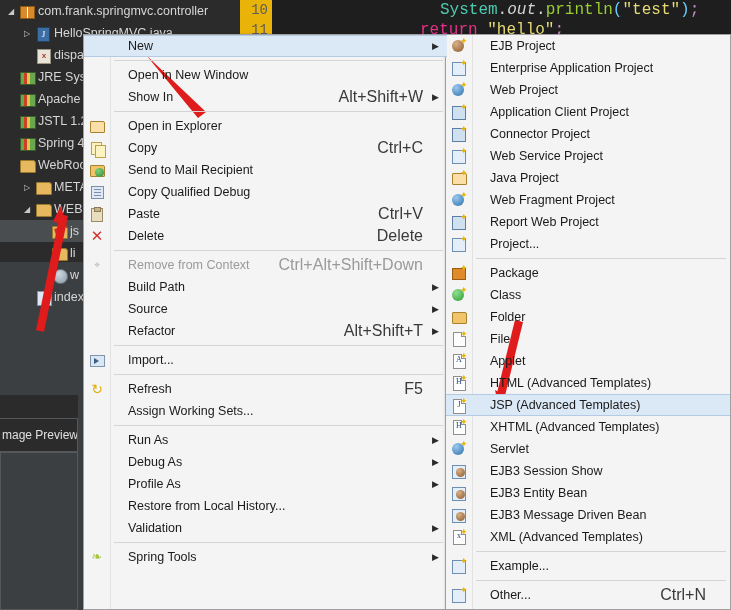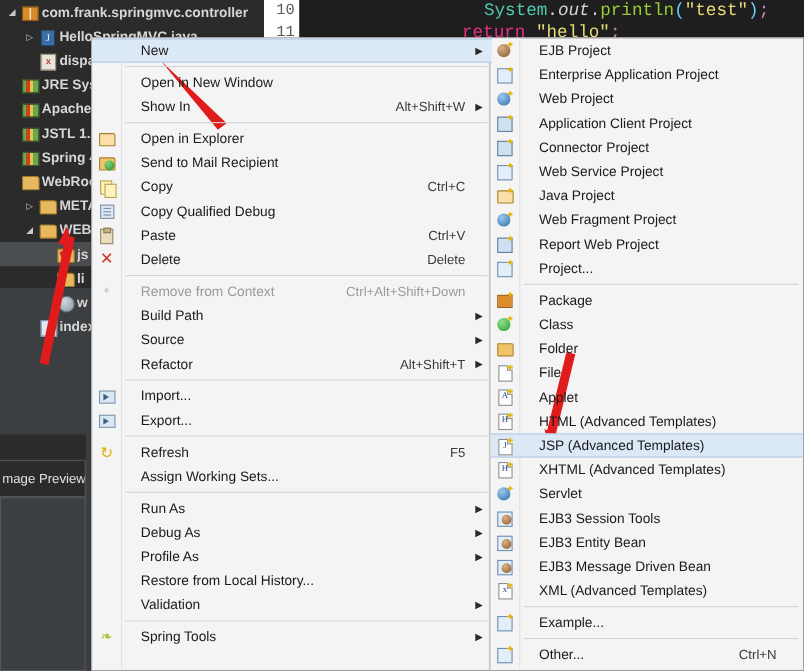--- a/index.html
+++ b/index.html
@@ -16,21 +16,21 @@
   
   #tree{
     position:absolute;left:0;top:0;width:240px;height:262px;
     background:#2b2b2b;color:#d6d6d6;font-size:12.5px;
   }
   .trow{height:22px;display:flex;align-items:center;white-space:nowrap;
         padding-left:4px;position:relative;}
   .trow.sel{background:#4a4d4f;}
   .arrow{width:14px;flex:0 0 14px;color:#c8c8c8;font-size:8px;text-align:center;}
   .tico{width:17px;flex:0 0 17px;height:16px;position:relative;margin-right:3px;}
-  .tlabel{overflow:hidden;font-weight:bold;}
+  .tlabel{overflow:hidden;}
 
   
   .ic-pkg{background:#d98b2b;border:1px solid #8d5a14;width:13px;height:11px;
           position:absolute;top:3px;left:2px;
           background-image:linear-gradient(#fff,#fff);
           background-size:1px 11px,11px 1px;background-position:6px 0,0 5px;
           background-repeat:no-repeat;}
   .ic-java{width:11px;height:13px;position:absolute;top:2px;left:3px;background:#3a6ea5;
            border:1px solid #24425f;border-radius:1px;color:#fff;font-size:9px;
            line-height:12px;text-align:center;font-family:"Liberation Serif",serif;}
@@ -48,21 +48,21 @@
           background:radial-gradient(circle at 35% 30%,#cfd8df,#8a9aa8);border:1px solid #6b7b88;}
   .ic-jspf{width:13px;height:13px;position:absolute;top:2px;left:3px;background:#dfe8f2;
           border:1px solid #7f93ad;color:#2b4a7a;font-size:8px;line-height:12px;text-align:center;}
 
   
   #editor{
     position:absolute;left:240px;top:0;right:0;height:40px;background:#1e1e1e;
     font-family:"Liberation Mono","DejaVu Sans Mono",monospace;font-size:16px;
     overflow:hidden;
   }
-  .gutter{position:absolute;left:0;top:0;width:32px;height:100%;background:#ffffff;
+  .gutter{position:absolute;left:0;top:0;width:32px;height:100%;background:#eab308;
           color:#5c5c5c;font-size:14px;text-align:right;padding-right:4px;box-sizing:border-box;}
   .gutter div{height:20px;line-height:20px;}
   .cline{position:absolute;left:40px;height:20px;line-height:20px;white-space:pre;}
   .t-type{color:#4ec9b0;margin-left:20px;}
   .t-punc{color:#d4d4d4;}
   .t-field{color:#d4d4d4;font-style:italic;}
   .t-meth{color:#9acd32;margin-top:48px;}
   .t-str{color:#e6db74;}
   .t-kw{color:#e6308a;}
   .t-semi{color:#c586c0;}
@@ -86,21 +86,21 @@
     box-shadow:1px 1px 3px rgba(0,0,0,.35);
   }
   .menu .strip{position:absolute;left:0;top:0;bottom:0;width:26px;
     background:#f4f4f4;border-right:1px solid #e2e2e2;}
   .mi{position:relative;height:22px;display:flex;align-items:center;
       padding-left:44px;padding-right:8px;white-space:nowrap;z-index:2;}
   .mi.hl{background:#dbe8f6;border-top:1px solid #b5cbe3;border-bottom:1px solid #b5cbe3;
          height:22px;box-sizing:border-box;}
   .mi.dis{color:#9a9a9a;}
   .mi .lbl{flex:1 1 auto;overflow:hidden;}
-  .mi .acc{color:#3a3a3a;font-size:12px;margin-left:14px;}
+  .mi .acc{color:#3a3a3a;font-size:16px;margin-left:14px;}
   .mi.dis .acc{color:#9a9a9a;text-align:right;}
   .mi .sub{width:10px;text-align:right;color:#2a2a2a;font-size:9px;margin-left:6px;}
   .sep{height:1px;background:#d4d4d4;margin:3px 4px 3px 30px;position:relative;z-index:2;}
   .mi .mico{position:absolute;left:5px;top:3px;width:16px;height:16px;}
 
   
   .gi{position:absolute;inset:0;}
   .gi-doc{left:2px;top:1px;width:11px;height:13px;background:#fdfdfd;border:1px solid #8e8e8e;}
   .gi-doc:after{content:"";position:absolute;right:-1px;top:-1px;width:4px;height:4px;
       background:#f4f4f4;border-left:1px solid #8e8e8e;border-bottom:1px solid #8e8e8e;}
@@ -306,36 +306,36 @@
       <div class="sep"></div>
       <div class="mi">
         <span class="mico">
           <span class="gi gi-fold-o"></span>
         </span>
         <span class="lbl">Open in Explorer</span>
         <span class="sub"></span>
       </div>
       <div class="mi">
         <span class="mico">
+          <span class="gi gi-copy"></span>
+        </span>
+        <span class="lbl">Copy</span>
+        <span class="acc">Ctrl+C</span>
+        <span class="sub"></span>
+      </div>
+      <div class="mi">
+        <span class="mico">
           <span class="gi gi-fold"></span>
           <span class="gi gi-circ" style="left:6px;top:6px;width:9px;height:9px"></span>
         </span>
         <span class="lbl">Send to Mail Recipient</span>
         <span class="sub"></span>
       </div>
       <div class="mi">
         <span class="mico">
-          <span class="gi gi-copy"></span>
-        </span>
-        <span class="lbl">Copy</span>
-        <span class="acc">Ctrl+C</span>
-        <span class="sub"></span>
-      </div>
-      <div class="mi">
-        <span class="mico">
           <span class="gi gi-copyq"></span>
         </span>
         <span class="lbl">Copy Qualified Debug</span>
         <span class="sub"></span>
       </div>
       <div class="mi">
         <span class="mico">
           <span class="gi gi-clip"></span>
         </span>
         <span class="lbl">Paste</span>
@@ -374,27 +374,20 @@
         <span class="lbl">Refactor</span>
         <span class="acc">Alt+Shift+T</span>
         <span class="sub">▶</span>
       </div>
       <div class="sep"></div>
       <div class="mi">
         <span class="mico">
           <span class="gi gi-imp"></span>
         </span>
         <span class="lbl">Import...</span>
-        <span class="sub"></span>
-      </div>
-      <div class="mi">
-        <span class="mico">
-          <span class="gi gi-imp"></span>
-        </span>
-        <span class="lbl">Export...</span>
         <span class="sub"></span>
       </div>
       <div class="sep"></div>
       <div class="mi">
         <span class="mico">
           <span class="gi gi-ref">↻</span>
         </span>
         <span class="lbl">Refresh</span>
         <span class="acc">F5</span>
         <span class="sub"></span>
@@ -598,21 +591,21 @@
           <span class="gi-star">✦</span>
         </span>
         <span class="lbl">Servlet</span>
         <span class="sub"></span>
       </div>
       <div class="mi">
         <span class="mico">
           <span class="gi gi-blue"></span>
           <span class="gi gi-ball" style="left:5px;top:5px;width:9px;height:9px"></span>
         </span>
-        <span class="lbl">EJB3 Session Tools</span>
+        <span class="lbl">EJB3 Session Show</span>
         <span class="sub"></span>
       </div>
       <div class="mi">
         <span class="mico">
           <span class="gi gi-blue"></span>
           <span class="gi gi-ball" style="left:5px;top:5px;width:9px;height:9px"></span>
         </span>
         <span class="lbl">EJB3 Entity Bean</span>
         <span class="sub"></span>
       </div>

